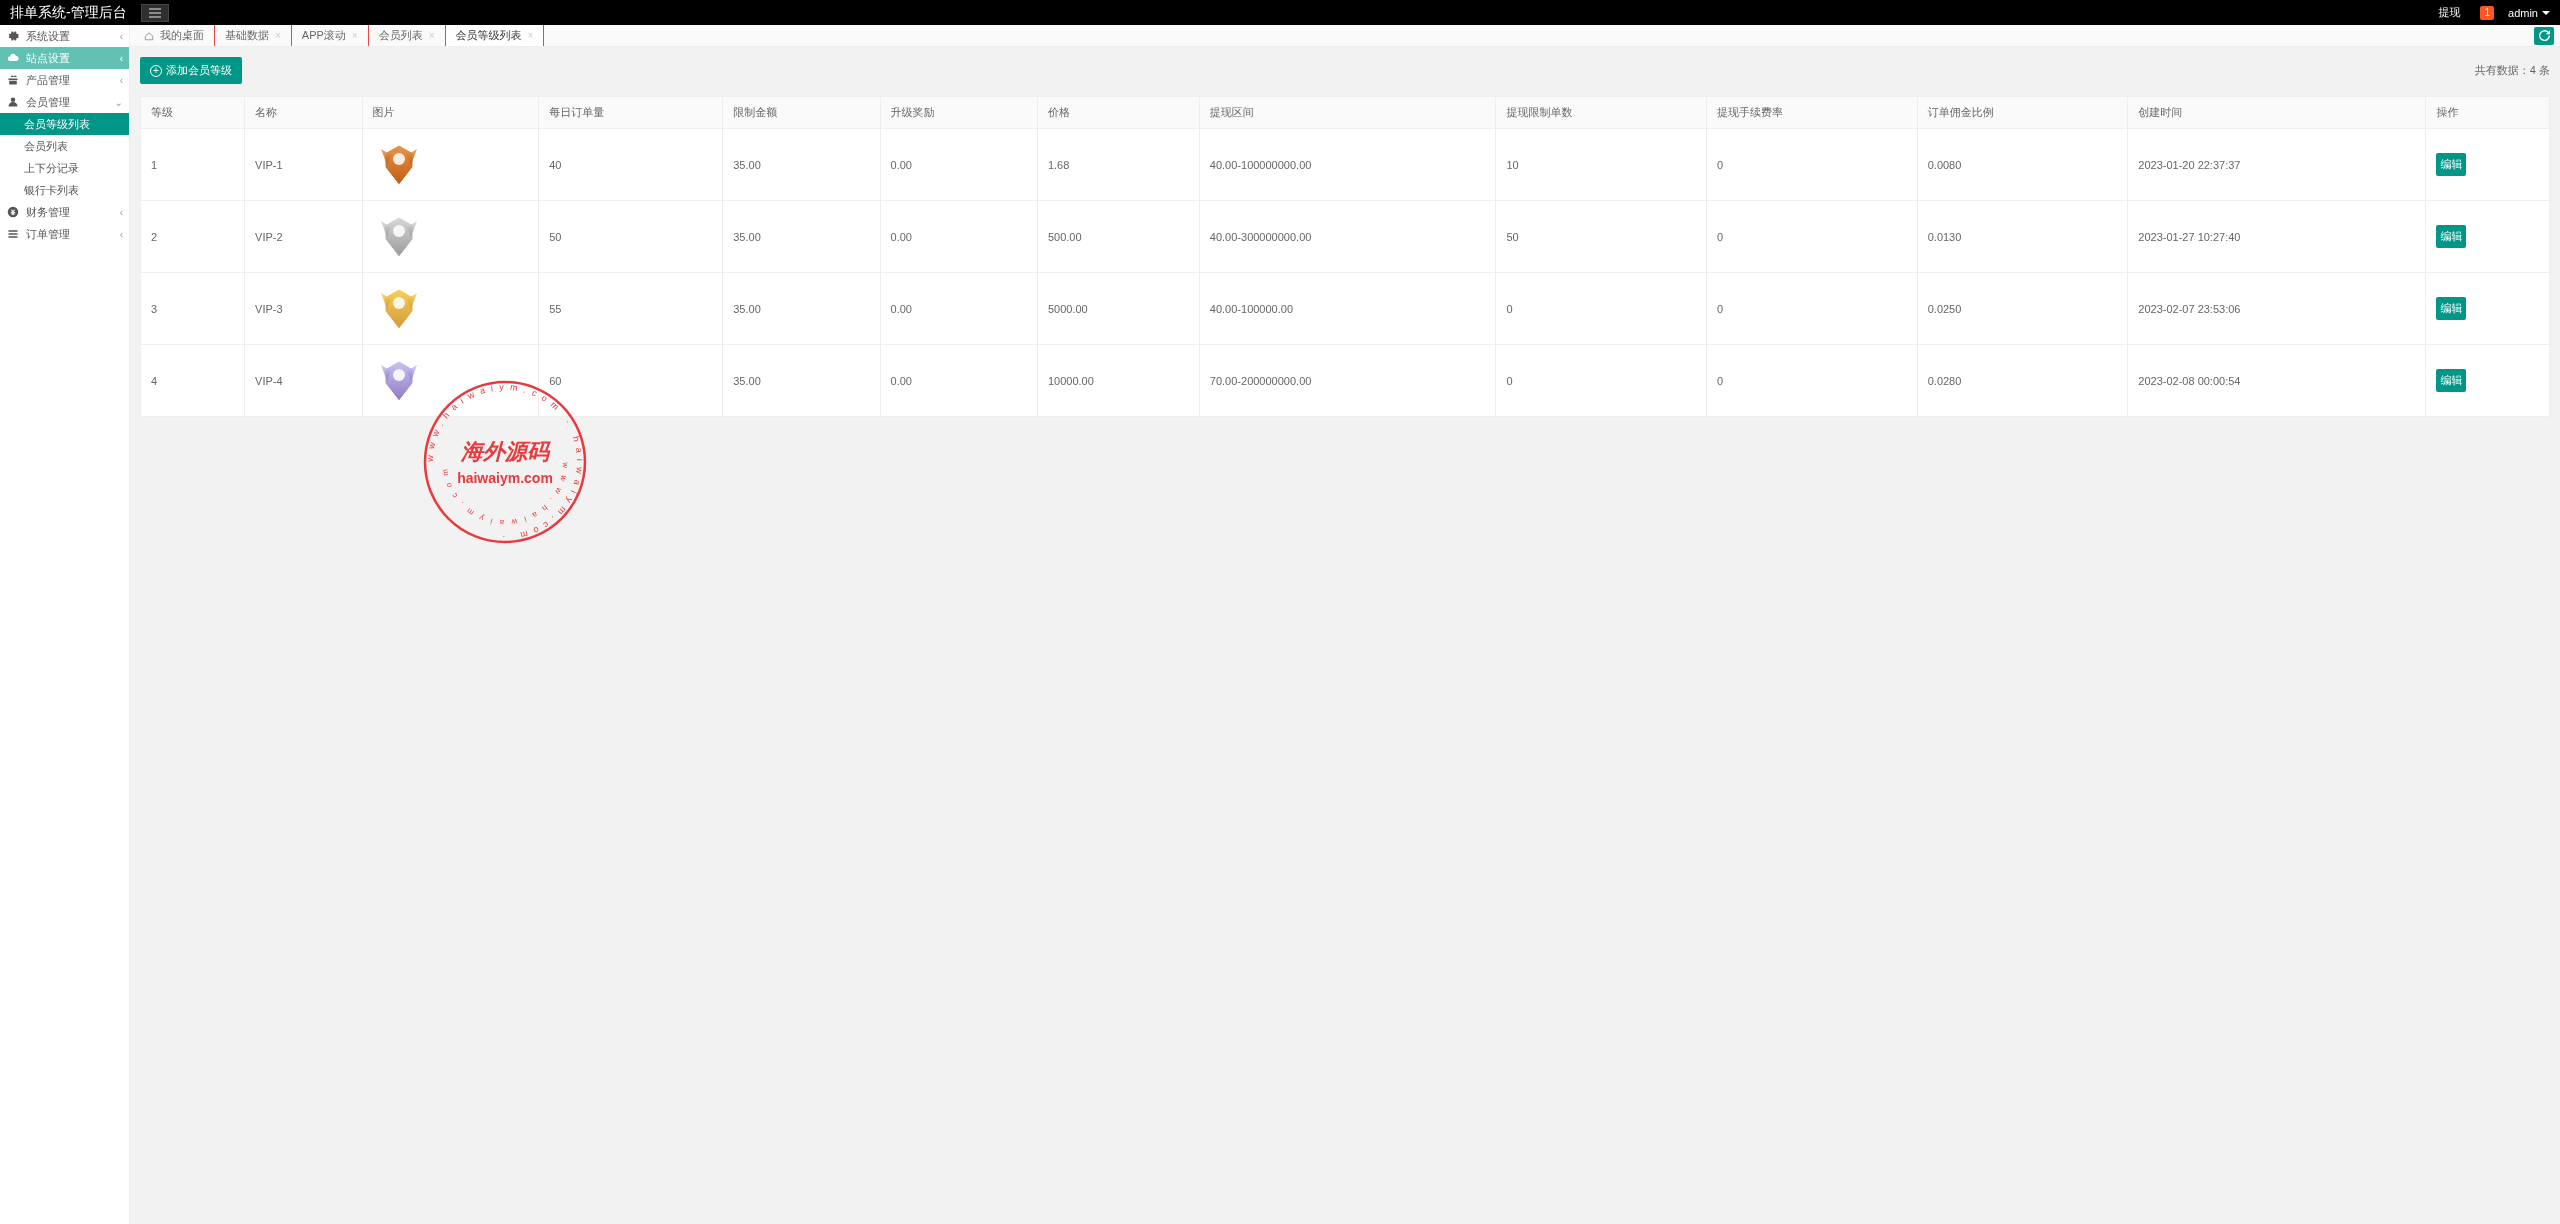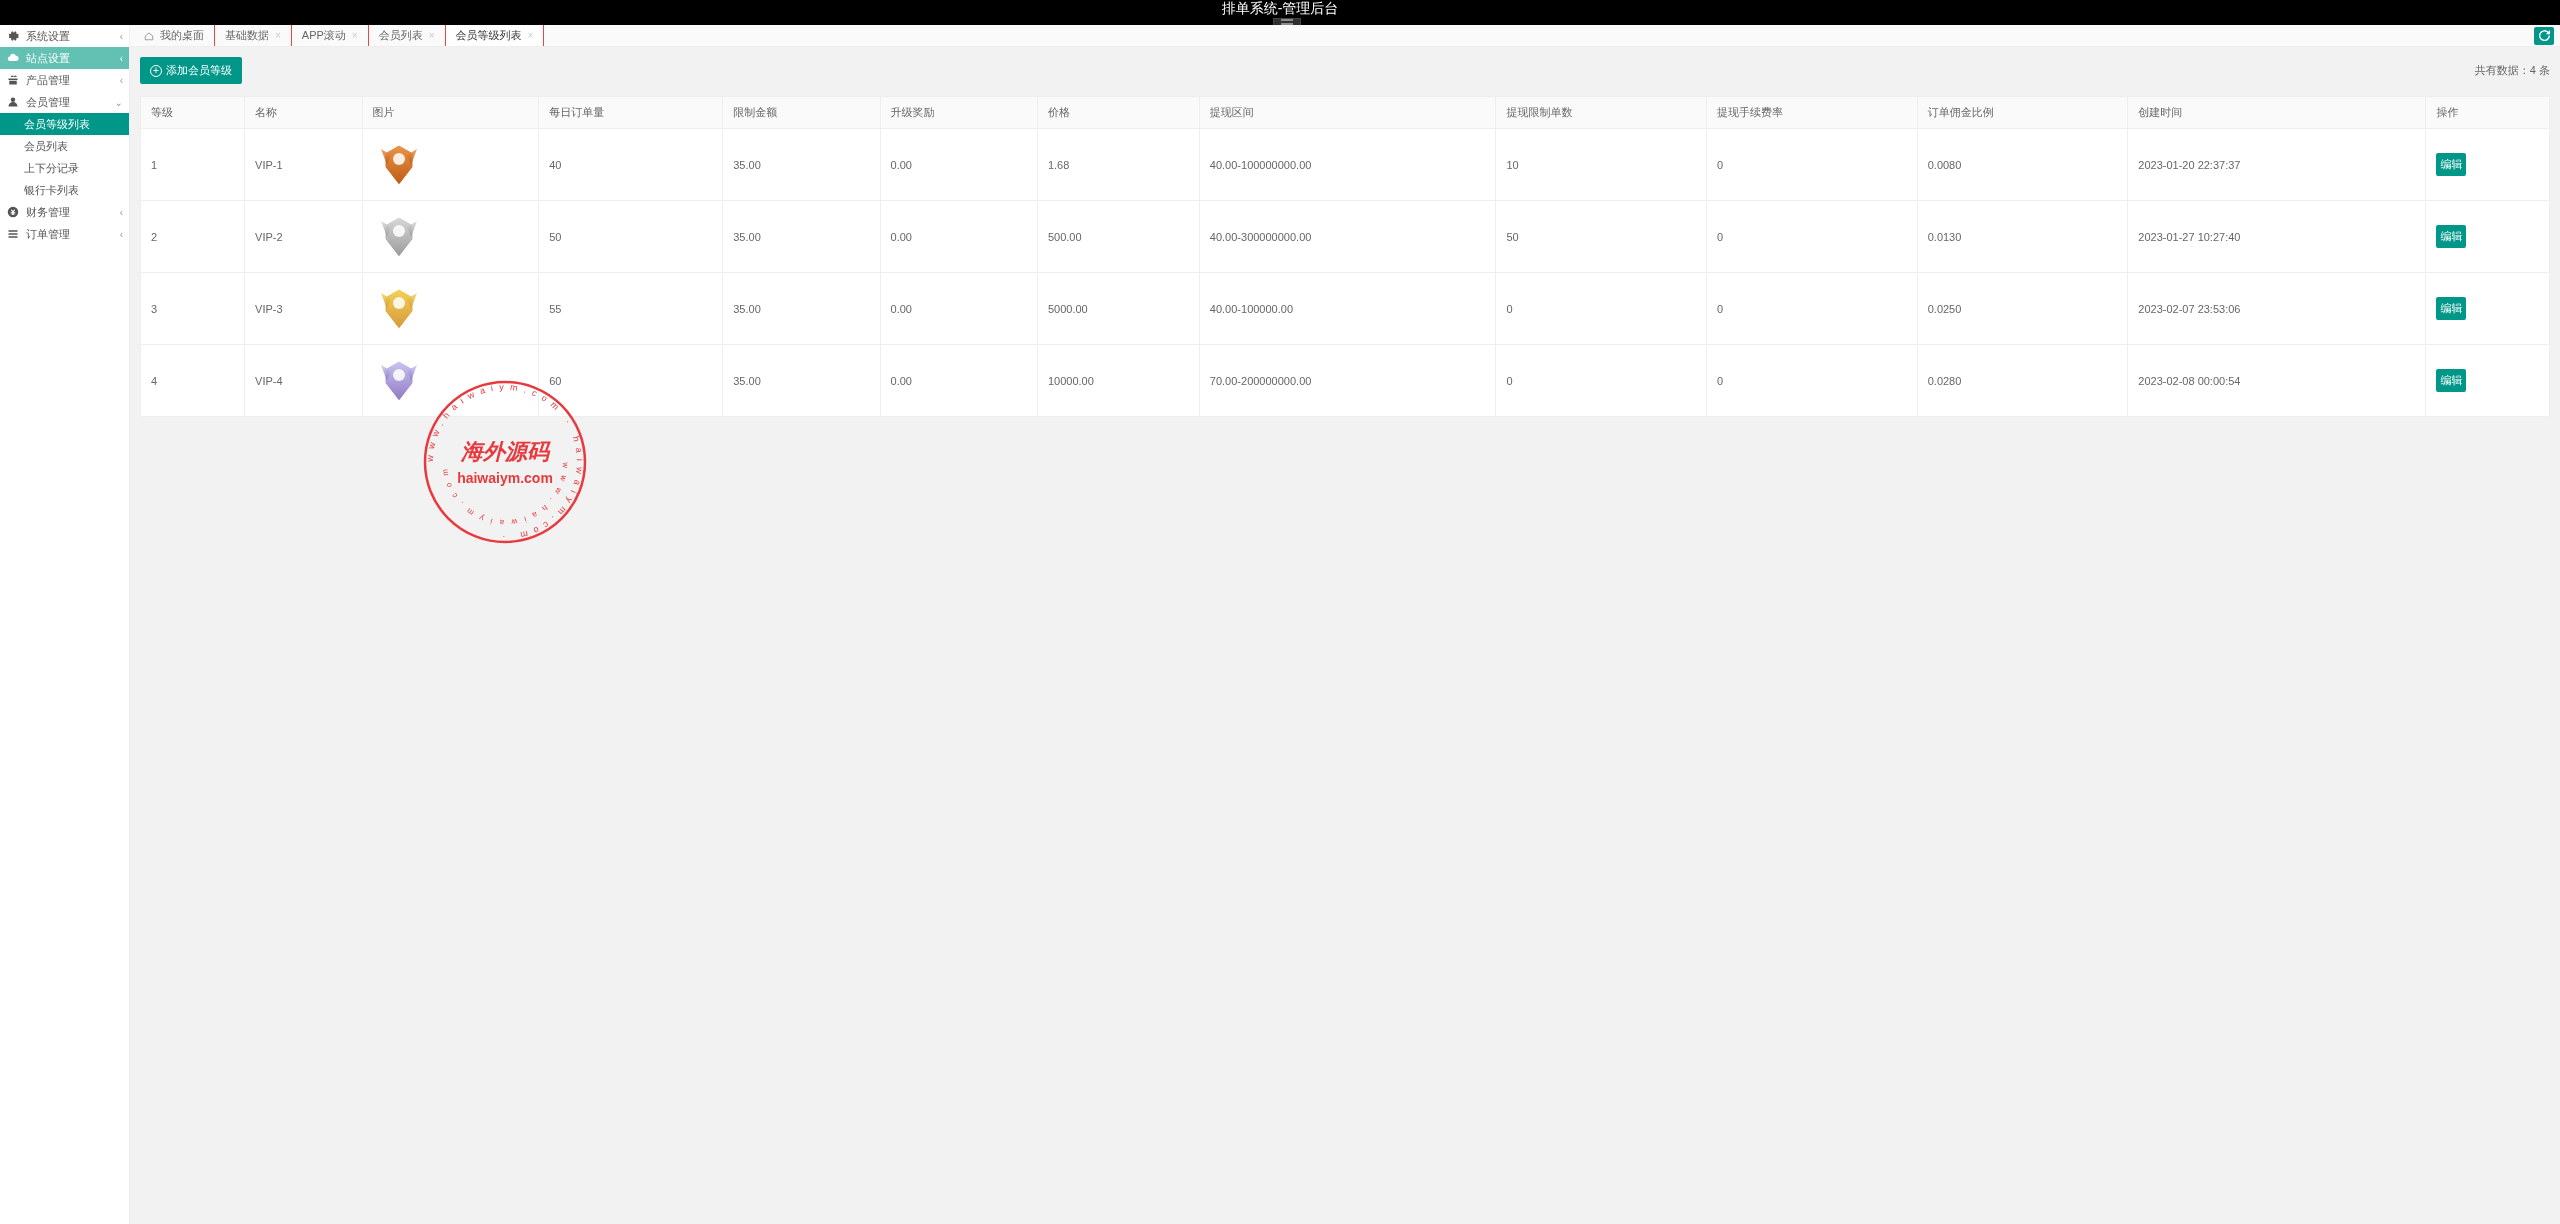--- a/index.html
+++ b/index.html
@@ -1,24 +1,24 @@
 <!DOCTYPE html>
 <html><head>
 <meta charset="utf-8">
 <style>
 * { margin: 0; padding: 0; box-sizing: border-box; }
 body { font-family: "Microsoft YaHei", Arial, sans-serif; font-size: 12px; background: #f2f2f2; color: #333; }
 
 
-.header { height: 25px; background: #000; color: #fff; display: flex; align-items: center; padding: 0 10px; flex-direction: column; }
+.header { height: 25px; background: #000; color: #fff; display: flex; align-items: center; padding: 0 10px; }
 .header-title { font-size: 14px; font-weight: normal; }
 .menu-toggle { width: 28px; height: 18px; background: #2f2f2f; border: 1px solid #444; margin-left: 14px; display: flex; align-items: center; justify-content: center; cursor: pointer; }
 .menu-toggle svg { width: 12px; height: 10px; }
 .header-right { margin-left: auto; display: flex; align-items: center; gap: 14px; }
-.badge-wrap { display: flex; align-items: center; gap: 12px; cursor: pointer; font-size: 11px; }
+.badge-wrap { display: flex; align-items: center; gap: 20px; cursor: pointer; font-size: 11px; }
 .badge { background: #ff5722; color: #fff; padding: 0 4px; border-radius: 2px; font-size: 10px; line-height: 14px; }
 .user-wrap { display: flex; align-items: center; gap: 4px; cursor: pointer; font-size: 11px; }
 .caret-down { width: 0; height: 0; border-left: 4px solid transparent; border-right: 4px solid transparent; border-top: 4px solid #fff; }
 
 
 .container { display: flex; height: calc(100vh - 25px); }
 
 
 .sidebar { width: 130px; background: #fff; border-right: 1px solid #eee; overflow-y: auto; }
 .side-item { display: flex; align-items: center; padding: 0 6px; height: 22px; cursor: pointer; color: #555; position: relative; }

